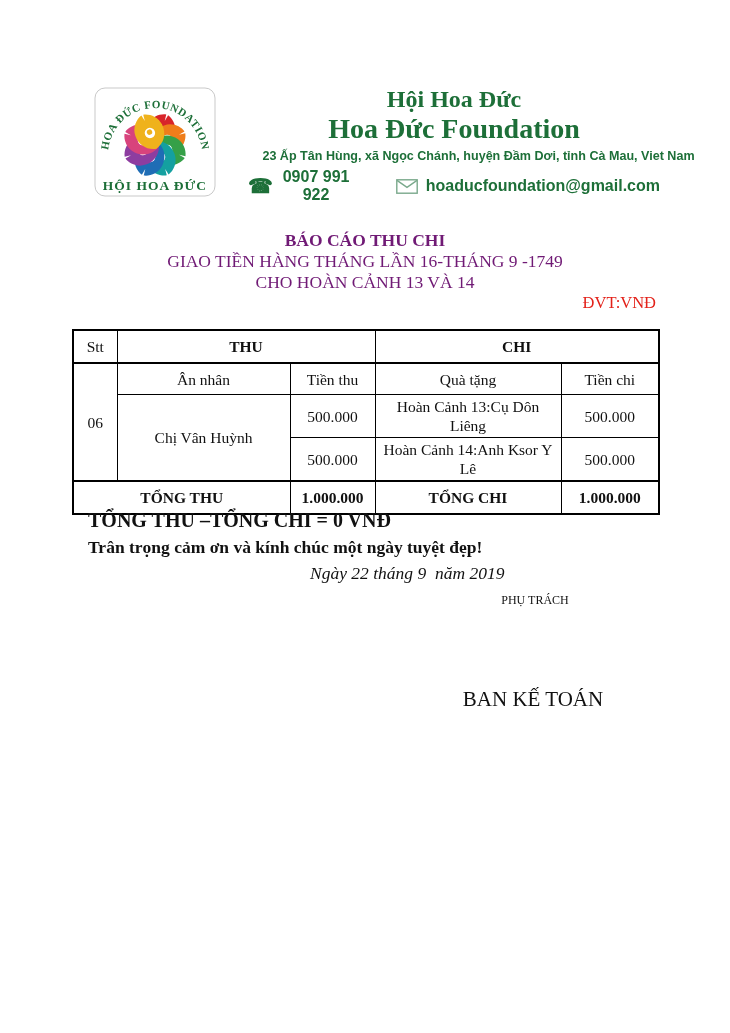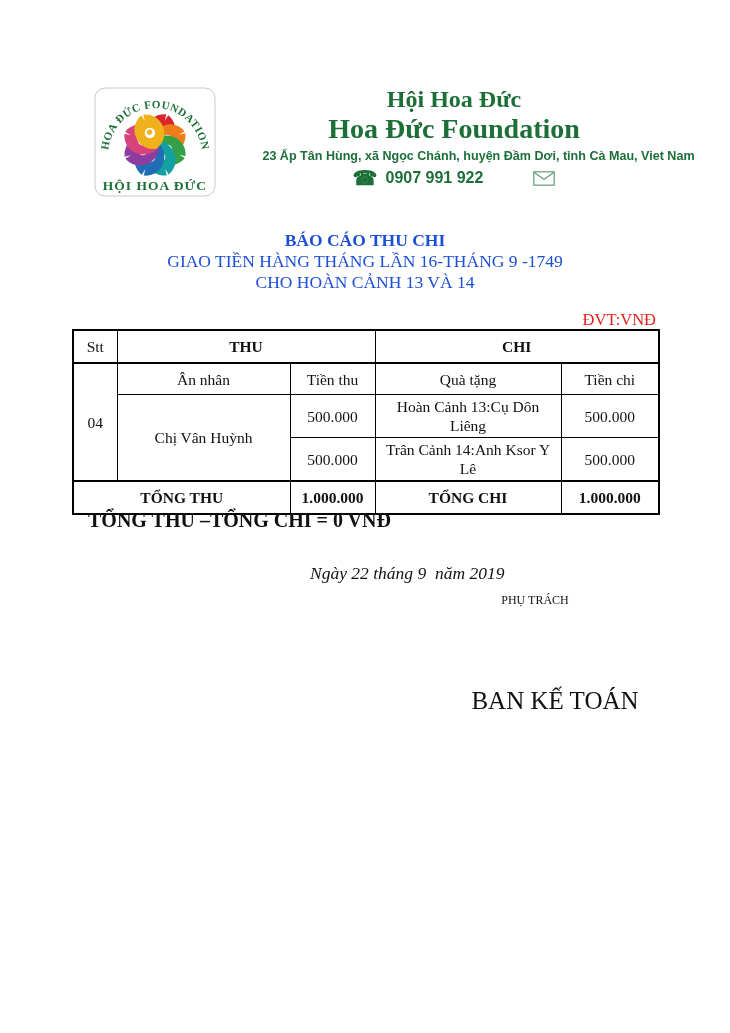--- a/index.html
+++ b/index.html
@@ -25,25 +25,25 @@
   }
   .contact-row{
     display:flex;justify-content:center;align-items:center;gap:12px;
     margin-top:3px;color:#1d6f38;
     font-family:"Liberation Sans", sans-serif;font-weight:bold;font-size:16px;
   }
   .contact-item{display:flex;align-items:center;gap:8px;}
   .phone-glyph{font-size:20px;line-height:20px;}
   .contact-sep{width:26px;}
   
-  .title-block{position:absolute;left:70px;top:230px;width:590px;text-align:center;color:#1d4ed8;}
+  .title-block{position:absolute;left:70px;top:230px;width:590px;text-align:center;color:#701a75;}
   .title-1{font-size:17.5px;font-weight:bold;line-height:21px;}
   .title-2,.title-3{font-size:17.5px;line-height:21px;}
   .unit-label{
-    position:absolute;right:74px;top:310px;
+    position:absolute;right:74px;top:293px;
     color:#e32119;font-size:16.5px;line-height:20px;margin-left:28px;
   }
   
   .report-table{
     position:absolute;left:72px;top:329px;
     border-collapse:collapse;width:586px;
     font-size:15.5px;table-layout:fixed;
   }
   .report-table td{
     border:1px solid #000;
@@ -55,21 +55,21 @@
   .r-sub td{height:26px;}
   .r-data td{height:38px;}
   .r-total td{height:27px;border-top:2px solid #000;font-weight:bold;}
   .bold{font-weight:bold;}
   
   .sum-line1{position:absolute;left:88px;top:509px;font-size:20px;font-weight:bold;}
   .sum-line2{position:absolute;left:88px;top:537px;font-size:17.5px;font-weight:bold;}
   .date-line{position:absolute;left:310px;top:563px;width:420px;text-align:left;
              font-size:17.5px;font-style:italic;white-space:pre;}
   .in-charge{position:absolute;left:425px;top:593px;width:220px;text-align:center;font-size:12px;}
-  .accounting{position:absolute;left:430px;top:687px;width:250px;text-align:center;font-size:25px;}
+  .accounting{position:absolute;left:408px;top:687px;width:250px;text-align:center;font-size:21px;}
 </style>
 </head>
 <body>
 
 <div class="page">
 
   <div class="logo-box">
     <svg width="122" height="110" viewBox="0 0 122 110">
       <rect x="1" y="1" width="120" height="108" rx="10" fill="#ffffff" stroke="#c9c9c9" stroke-width="1"></rect>
       <defs>
@@ -132,20 +132,21 @@
       <span class="contact-item">
         <span class="phone-glyph">☎</span>
         <span>0907 991 922</span>
       </span>
       <span class="contact-sep"></span>
       <span class="contact-item">
         <svg width="22" height="15" viewBox="0 0 22 15">
           <rect x="0.8" y="0.8" width="20.4" height="13.4" fill="none" stroke="#7aa98c" stroke-width="1.4"></rect>
           <path d="M1 1.4 L11 8.4 L21 1.4" fill="none" stroke="#7aa98c" stroke-width="1.4"></path>
         </svg>
+        <span>hoaducfoundation@gmail.com</span>
       </span>
     </div>
   </div>
 
   <div class="title-block">
     <div class="title-1">BÁO CÁO THU CHI</div>
     <div class="title-2">GIAO TIỀN HÀNG THÁNG LẦN 16-THÁNG 9 -1749</div>
     <div class="title-3">CHO HOÀN CẢNH 13 VÀ 14</div>
   </div>
   <div class="unit-label">ĐVT:VNĐ</div>
@@ -158,44 +159,45 @@
         <col style="width:186px">
         <col style="width:98px">
     </colgroup>
     <tbody>
       <tr class="r-head">
         <td>Stt</td>
         <td colspan="2" class="bold">THU</td>
         <td colspan="2" class="bold">CHI</td>
       </tr>
       <tr class="r-sub">
-        <td rowspan="3">04</td>
+        <td rowspan="3">06</td>
         <td>Ân nhân</td>
         <td>Tiền thu</td>
         <td>Quà tặng</td>
         <td>Tiền chi</td>
       </tr>
       <tr class="r-data">
         <td rowspan="2">Chị Vân Huỳnh</td>
         <td>500.000</td>
         <td>Hoàn Cảnh 13:Cụ Dôn Liêng</td>
         <td>500.000</td>
       </tr>
       <tr class="r-data">
         <td>500.000</td>
-        <td>Trân Cảnh 14:Anh Ksor Y Lê</td>
+        <td>Hoàn Cảnh 14:Anh Ksor Y Lê</td>
         <td>500.000</td>
       </tr>
       <tr class="r-total">
         <td colspan="2">TỔNG THU</td>
         <td>1.000.000</td>
         <td>TỔNG CHI</td>
         <td>1.000.000</td>
       </tr>
     </tbody>
   </table>
 
   <div class="sum-line1">TỔNG THU –TỔNG CHI = 0 VNĐ</div>
+  <div class="sum-line2">Trân trọng cảm ơn và kính chúc một ngày tuyệt đẹp!</div>
   <div class="date-line">Ngày 22 tháng 9  năm 2019</div>
   <div class="in-charge">PHỤ TRÁCH</div>
   <div class="accounting">BAN KẾ TOÁN</div>
 
 </div>
 
 </body></html>

